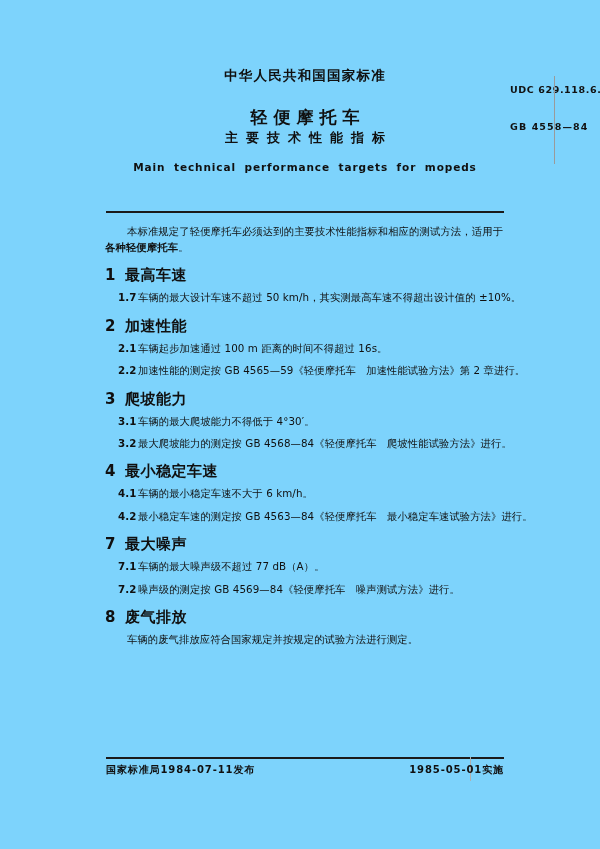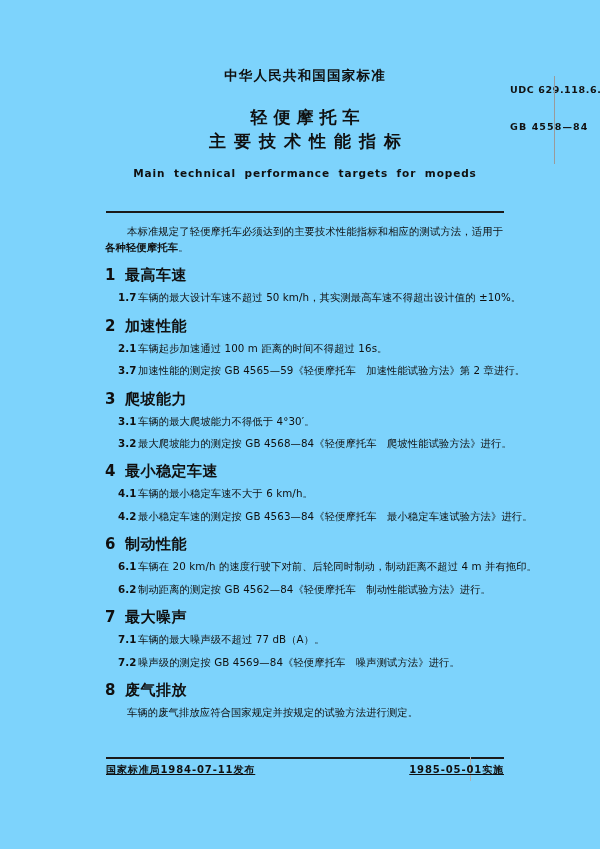--- a/index.html
+++ b/index.html
@@ -44,21 +44,21 @@
   }
   .doc-title {
     margin-top: 22px;
     font-size: 17px;
     font-weight: bold;
     letter-spacing: 6px;
     line-height: 1.45;
     text-indent: 6px;
   }
   .doc-title2 {
-    font-size: 17px;
+    font-size: 13px;
     font-weight: bold;
     letter-spacing: 8px;
     line-height: 1.45;
     text-indent: 8px;
   }
   .doc-title-en {
     margin-top: 13px;
     font-size: 10.5px;
     font-weight: bold;
     letter-spacing: 0.9px;
@@ -171,21 +171,20 @@
     position: absolute;
     left: 106px;
     top: 763px;
     width: 398px;
     display: flex;
     justify-content: space-between;
     align-items: baseline;
     font-size: 10px;
     font-weight: bold;
     letter-spacing: 0.9px;
-    text-decoration: underline;
   }
   .footer-fold {
     position: absolute;
     left: 470px;
     top: 757px;
     width: 1px;
     height: 24px;
     background: #b0b0b0;
   }
 </style>
@@ -216,41 +215,36 @@
     <p class="para"><span class="indent"></span><span>本标准规定了轻便摩托车必须达到的主要技术性能指标和相应的测试方法，适用于</span><b>各种轻便摩托车</b><span>。</span></p>
 
     <div class="sec">
       <div class="sec-head"><span class="num">1</span><span>最高车速</span></div>
       <div class="clause"><span class="num">1.7</span><span class="txt">车辆的最大设计车速不超过 50 km/h，其实测最高车速不得超出设计值的 ±10%。</span></div>
     </div>
 
     <div class="sec">
       <div class="sec-head"><span class="num">2</span><span>加速性能</span></div>
       <div class="clause"><span class="num">2.1</span><span class="txt">车辆起步加速通过 100 m 距离的时间不得超过 16s。</span></div>
-      <div class="clause"><span class="num">3.7</span><span class="txt">加速性能的测定按 GB 4565—59《轻便摩托车　加速性能试验方法》第 2 章进行。</span></div>
+      <div class="clause"><span class="num">2.2</span><span class="txt">加速性能的测定按 GB 4565—59《轻便摩托车　加速性能试验方法》第 2 章进行。</span></div>
     </div>
 
     <div class="sec">
       <div class="sec-head"><span class="num">3</span><span>爬坡能力</span></div>
       <div class="clause"><span class="num">3.1</span><span class="txt">车辆的最大爬坡能力不得低于 4°30′。</span></div>
       <div class="clause"><span class="num">3.2</span><span class="txt">最大爬坡能力的测定按 GB 4568—84《轻便摩托车　爬坡性能试验方法》进行。</span></div>
     </div>
 
     <div class="sec">
       <div class="sec-head"><span class="num">4</span><span>最小稳定车速</span></div>
       <div class="clause"><span class="num">4.1</span><span class="txt">车辆的最小稳定车速不大于 6 km/h。</span></div>
       <div class="clause"><span class="num">4.2</span><span class="txt">最小稳定车速的测定按 GB 4563—84《轻便摩托车　最小稳定车速试验方法》进行。</span></div>
     </div>
 
 
-    <div class="sec">
-      <div class="sec-head"><span class="num">6</span><span>制动性能</span></div>
-      <div class="clause"><span class="num">6.1</span><span class="txt">车辆在 20 km/h 的速度行驶下对前、后轮同时制动，制动距离不超过 4 m 并有拖印。</span></div>
-      <div class="clause"><span class="num">6.2</span><span class="txt">制动距离的测定按 GB 4562—84《轻便摩托车　制动性能试验方法》进行。</span></div>
-    </div>
 
     <div class="sec">
       <div class="sec-head"><span class="num">7</span><span>最大噪声</span></div>
       <div class="clause"><span class="num">7.1</span><span class="txt">车辆的最大噪声级不超过 77 dB（A）。</span></div>
       <div class="clause"><span class="num">7.2</span><span class="txt">噪声级的测定按 GB 4569—84《轻便摩托车　噪声测试方法》进行。</span></div>
     </div>
 
     <div class="sec">
       <div class="sec-head"><span class="num">8</span><span>废气排放</span></div>
       <div class="sec-body">车辆的废气排放应符合国家规定并按规定的试验方法进行测定。</div>

